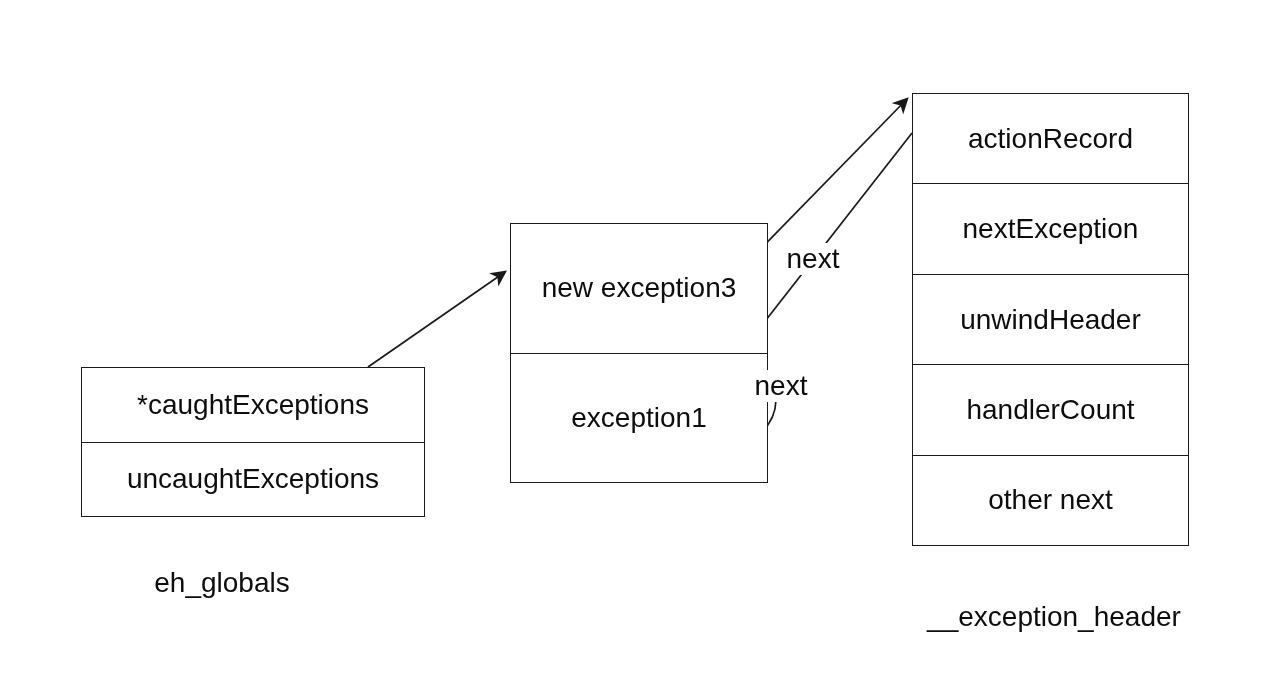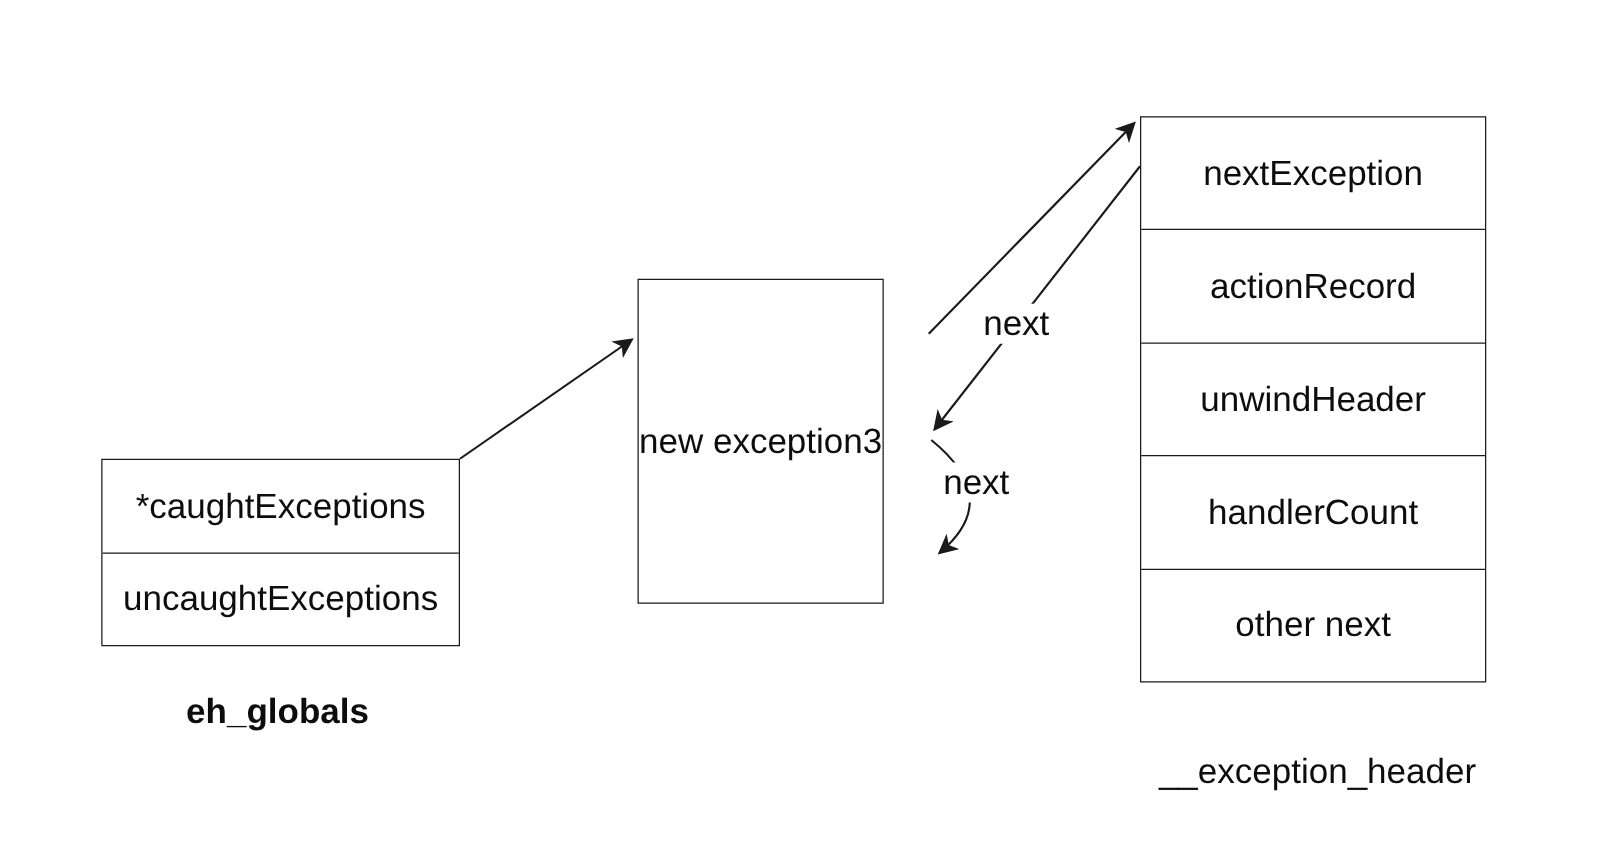--- a/index.html
+++ b/index.html
@@ -52,24 +52,24 @@
   }
   .edge-label {
     position: absolute;
     transform: translate(-50%, -50%);
     font-size: 28px;
     color: var(--text);
     background: var(--bg);
     padding: 0 3px;
     white-space: nowrap;
   }
-  #box-eh-globals      { left: 81px;  top: 367px; width: 287px; height: 150px; }
-  #box-exception-stack { left: 510px; top: 223px; width: 197px; height: 260px; }
+  #box-eh-globals      { left: 81px;  top: 367px; width: 344px; height: 150px; }
+  #box-exception-stack { left: 510px; top: 223px; width: 258px; height: 260px; }
   #box-exception-header{ left: 912px; top: 93px;  width: 277px; height: 453px; }
-  #caption-eh-globals        { left: 222px;  top: 569px; font-weight: bold; }
+  #caption-eh-globals        { left: 222px;  top: 583px; }
   #caption-exception-header  { left: 1054px; top: 593px; margin-top: 24px; }
   #edge-label-next-1 { left: 813px; top: 259px; }
   #edge-label-next-2 { left: 781px; top: 386px; }
 </style>
 </head>
 <body>
 
 <div class="canvas">
 
   <svg class="arrows" width="1280" height="690" viewBox="0 0 1280 690" xmlns="http://www.w3.org/2000/svg">
@@ -84,25 +84,26 @@
     <path d="M 745 352 Q 803 399 752 442" fill="none" stroke="#1a1a1a" stroke-width="1.7" marker-end="url(#ah)"></path>
   </svg>
 
   <div class="record" id="box-eh-globals">
     <div class="row">*caughtExceptions</div>
     <div class="row">uncaughtExceptions</div>
   </div>
 
   <div class="record" id="box-exception-stack">
     <div class="row">new exception3</div>
+    <div class="row">exception1</div>
   </div>
 
   <div class="record" id="box-exception-header">
+    <div class="row">actionRecord</div>
     <div class="row">nextException</div>
-    <div class="row">actionRecord</div>
     <div class="row">unwindHeader</div>
     <div class="row">handlerCount</div>
     <div class="row">other next</div>
   </div>
 
   <div class="caption" id="caption-eh-globals">eh_globals</div>
   <div class="caption" id="caption-exception-header">__exception_header</div>
 
   <div class="edge-label" id="edge-label-next-1">next</div>
   <div class="edge-label" id="edge-label-next-2">next</div>

